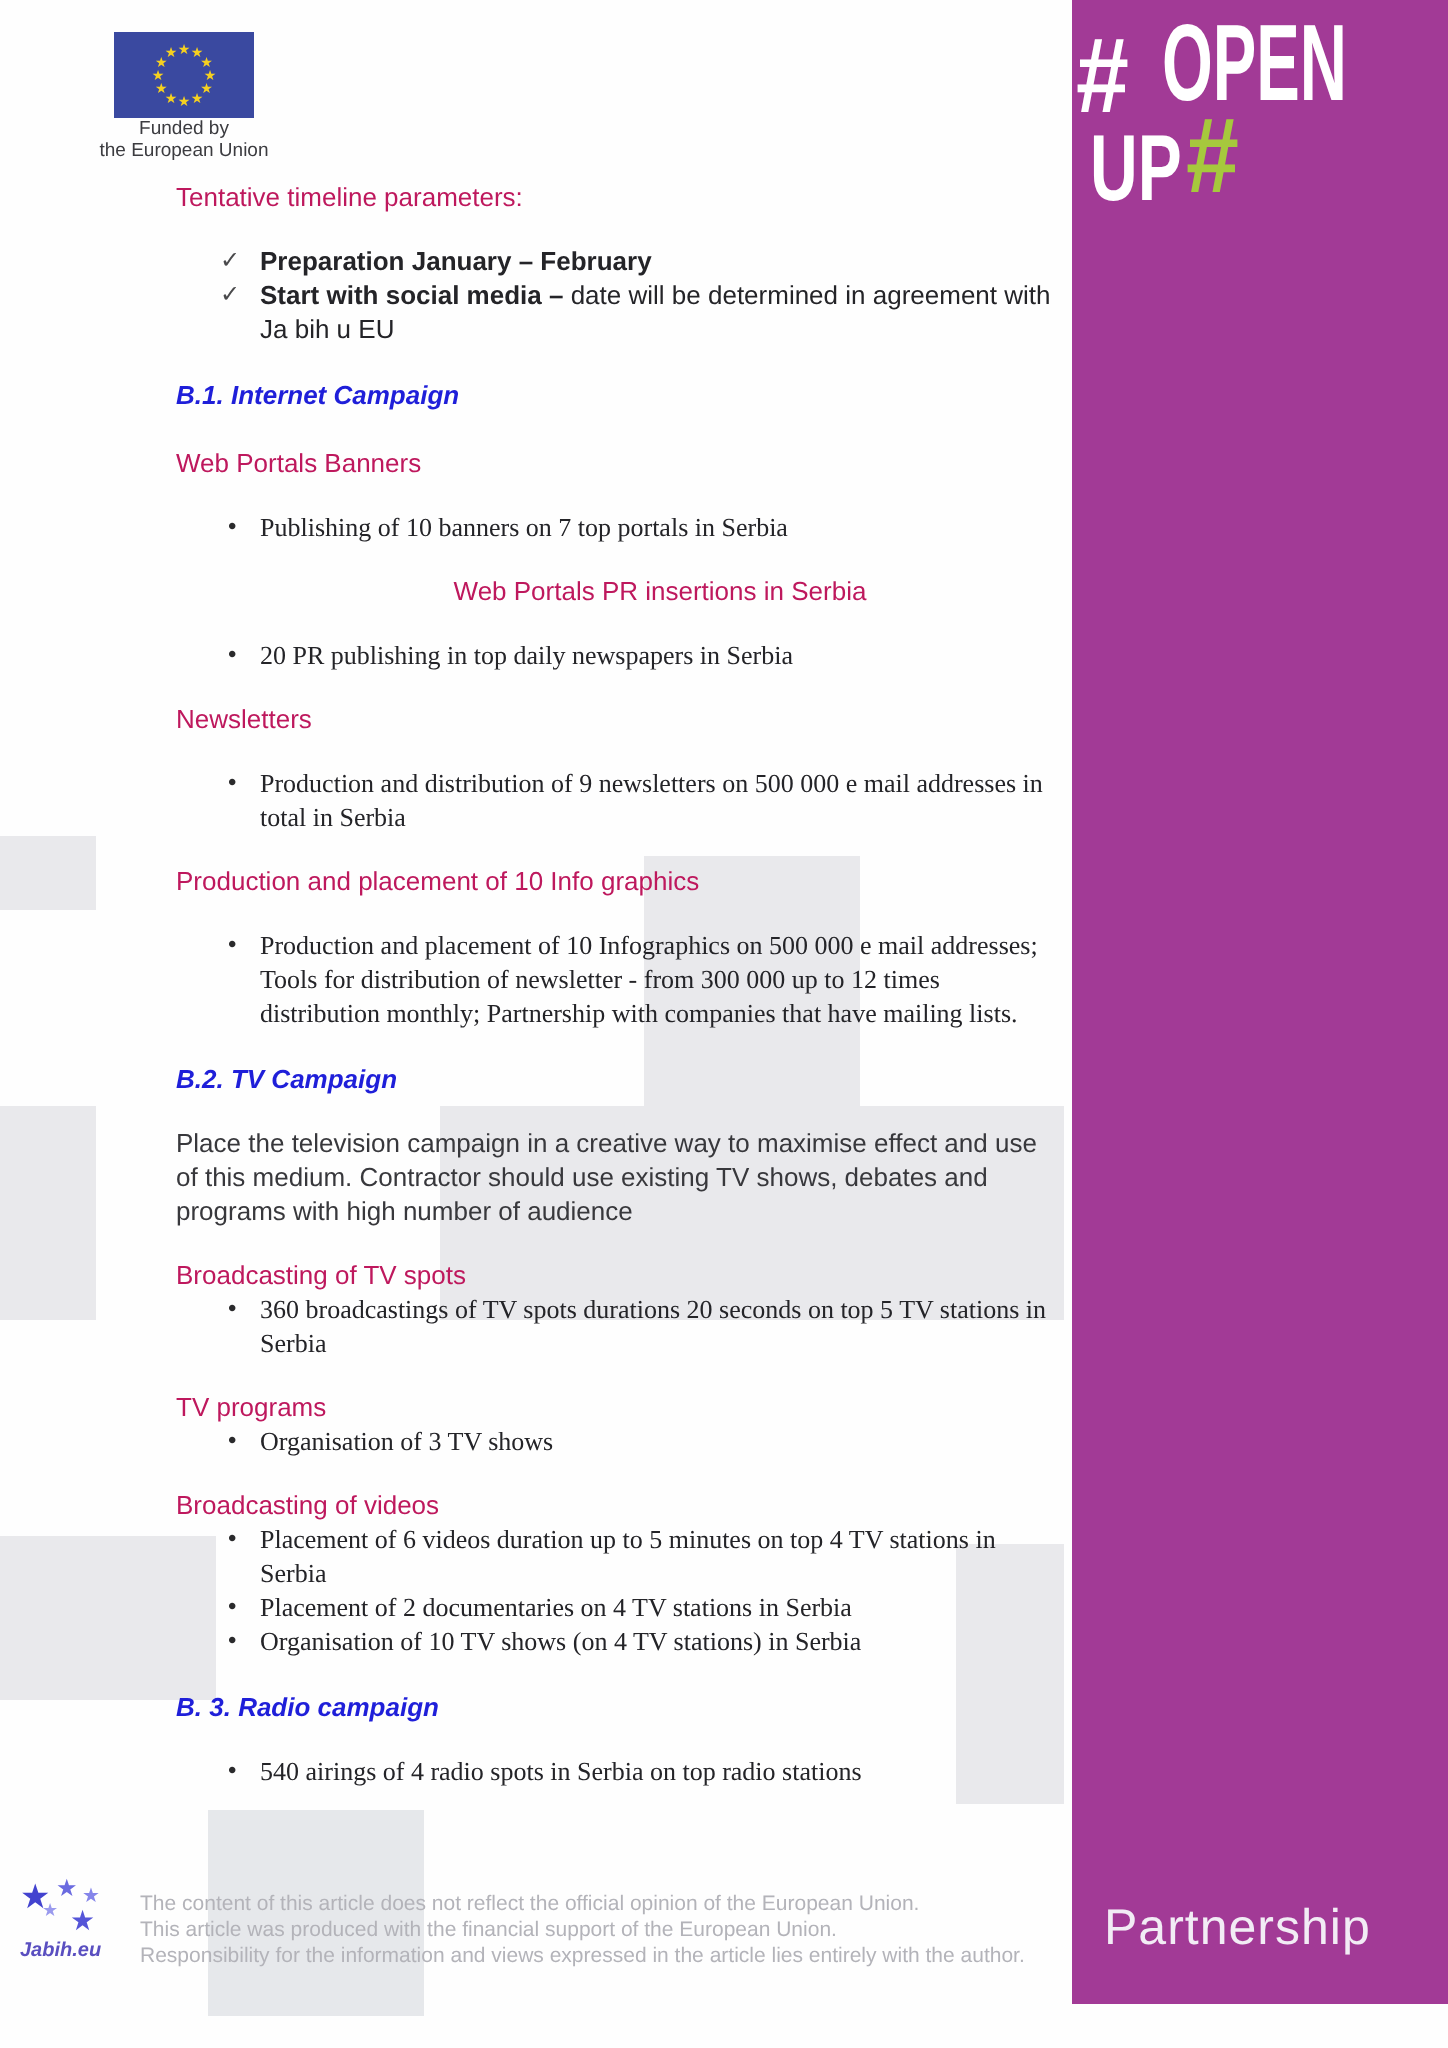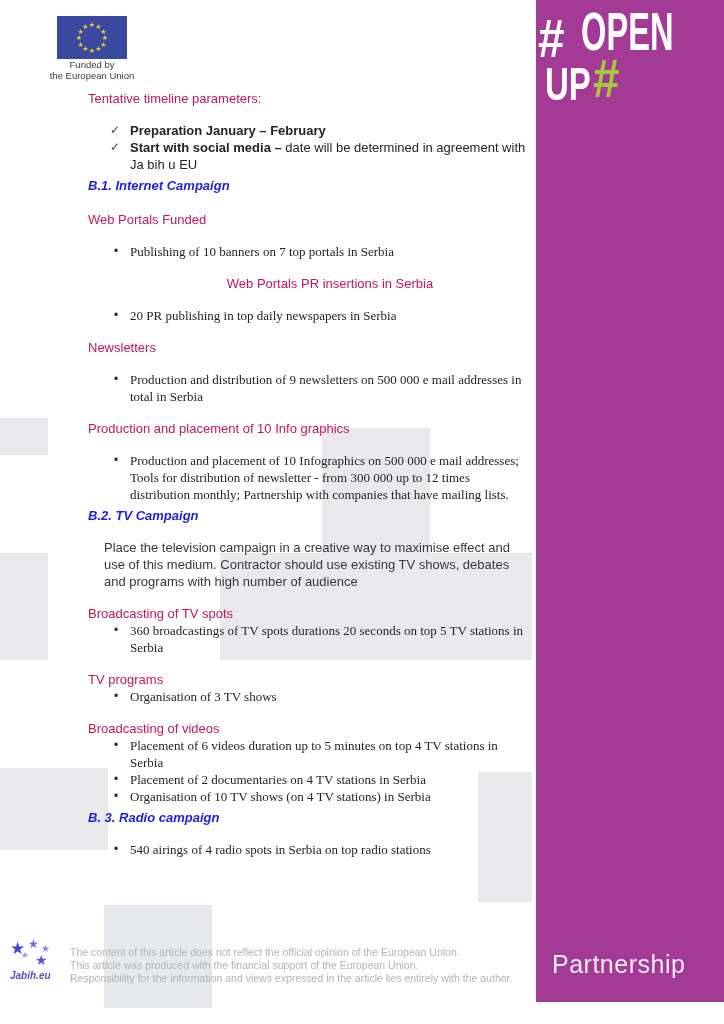--- a/index.html
+++ b/index.html
@@ -31,22 +31,22 @@
   #eu { position:absolute; left:44px; top:16px; width:96px; text-align:center; }
   #eu-flag { display:block; margin:0 auto; }
   #eu .cap { font-size:9.5px; line-height:11px; color:#3c3c40; }
 
   
   #content { position:absolute; left:88px; top:90px; width:442px; font-size:13px; line-height:17px; color:#242428; }
   .h-bold { font-weight:normal; margin-top:15px; color:#be185d; }
   .h-bold.first { margin-top:0; }
   .h-bold.gap { margin-top:17px; }
   .h-bold.indent { margin-left:42px;text-align:center; }
-  .h-blue { font-weight:bold; font-style:italic; color:#1f1fd9; margin-top:4px; }
-  .para { margin-top:15px; color:#38383c;margin-left:16px; }
+  .h-blue { font-weight:bold; font-style:italic; color:#1f1fd9; margin-top:16px; }
+  .para { margin-top:15px; color:#38383c; }
   .bullet { display:flex; margin-top:15px; }
   .bullet.tight { margin-top:0; }
   .bullet .dot { flex:0 0 16px; margin-left:26px; font-size:12px; color:#2a2a2c; }
   .bullet .btxt { flex:1;font-family:Liberation Serif, serif; }
   .checklist { margin-top:15px; }
   .check-item { display:flex; }
   .check-item .ck { flex:0 0 20px; margin-left:22px; color:#4a4a4c; font-size:12px; }
   .check-item .ctxt { flex:1; }
   .check-item b { font-weight:bold; }
 
@@ -115,21 +115,21 @@
         <span class="ctxt"><b>Preparation January – February</b><span></span></span>
       </div>
       <div class="check-item">
         <span class="ck">✓</span>
         <span class="ctxt"><b>Start with social media –</b><span> date will be determined in agreement with Ja bih u EU</span></span>
       </div>
     </div>
 
     <p class="h-blue">B.1. Internet Campaign</p>
 
-    <p class="h-bold gap">Web Portals Funded</p>
+    <p class="h-bold gap">Web Portals Banners</p>
     <div class="bullet">
       <span class="dot">•</span>
       <span class="btxt">Publishing of 10 banners on 7 top portals in Serbia</span>
     </div>
 
     <p class="h-bold indent">Web Portals PR insertions in Serbia</p>
     <div class="bullet">
       <span class="dot">•</span>
       <span class="btxt">20 PR  publishing in top daily newspapers in Serbia</span>
     </div>

